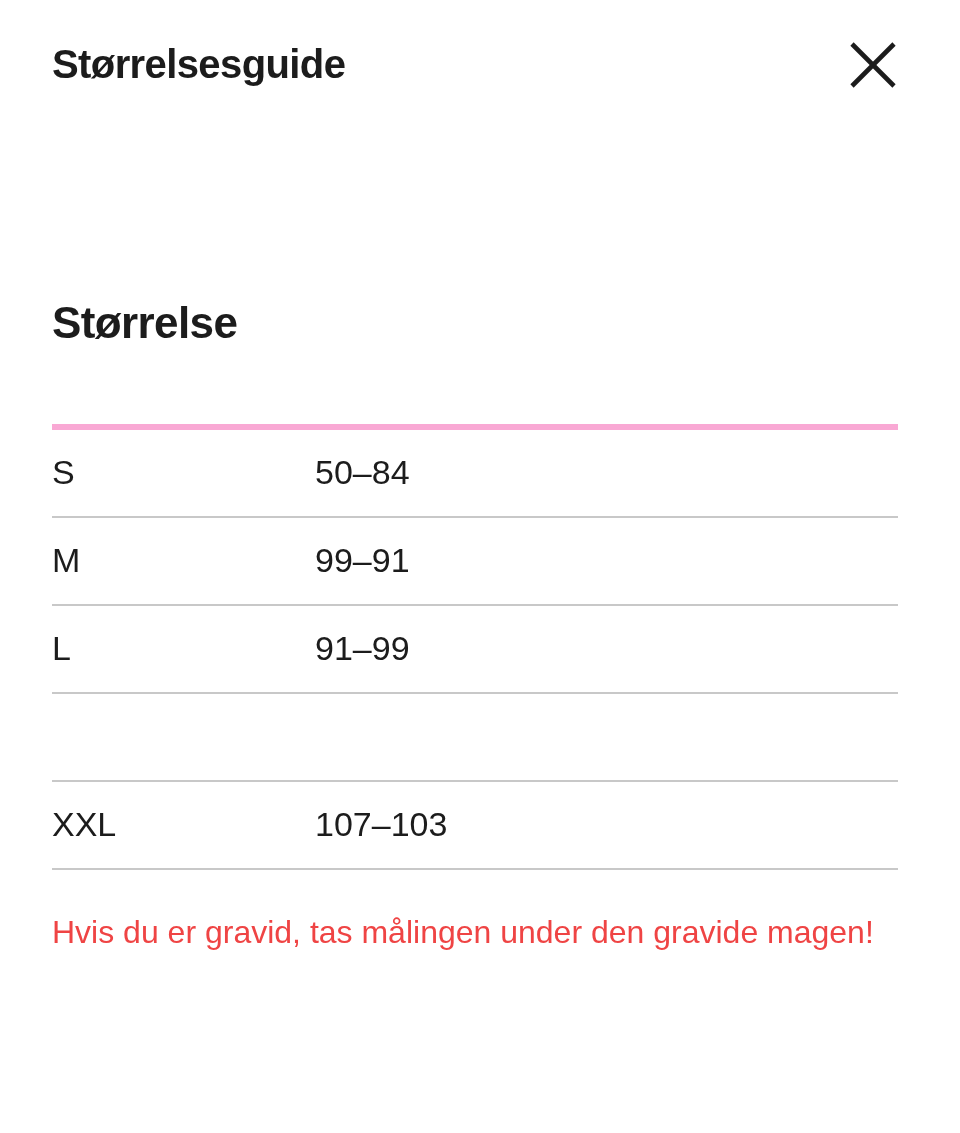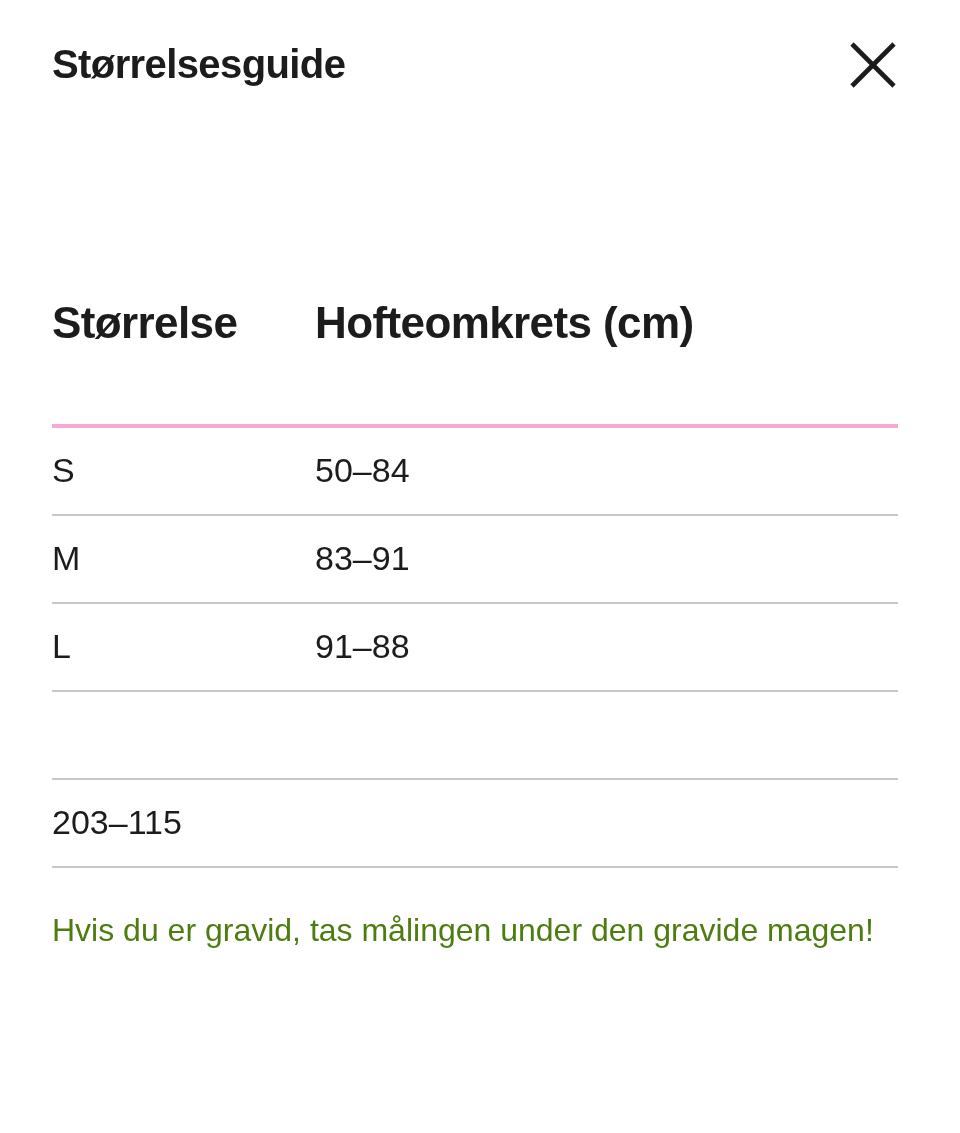--- a/index.html
+++ b/index.html
@@ -49,21 +49,22 @@
   }
   .close-btn svg {
     display: block;
   }
   .size-table {
     margin-top: 208px;
   }
   .thead {
     display: flex;
     padding-bottom: 75px;
-    border-bottom: 4px solid #f9a8d4;
+    border-bottom: 6px solid #f9a8d4;
+    flex-direction: column;
   }
   .th {
     font-size: 44px;
     font-weight: 700;
     line-height: 1.15;
     letter-spacing: -0.6px;
     color: #1c1c1c;
   }
   .col-size {
     width: 263px;
@@ -80,21 +81,21 @@
     font-size: 34px;
     font-weight: 400;
     color: #1c1c1c;
   }
   .note {
     margin: 40px 0 0 0;
     font-size: 32px;
     line-height: 45px;
     font-weight: 400;
     max-width: 835px;
-    color: #4d7c0f;
+    color: #ef4444;
   }
 </style>
 </head>
 <body>
 
 <div class="modal">
 
   <header class="modal-header">
     <h1 class="modal-title">Størrelsesguide</h1>
     <button class="close-btn" aria-label="✕">
@@ -104,42 +105,42 @@
           <line x1="46" y1="4" x2="4" y2="46" stroke="#1c1c1c" stroke-width="4.6"></line>
         </svg>
       </span>
     </button>
   </header>
 
   <div class="size-table">
 
     <div class="thead">
       <div class="th col-size">Størrelse</div>
-      <div class="th col-range">Hofteomkrets (cm)</div>
     </div>
 
     <div class="trow">
       <div class="td col-size">S</div>
       <div class="td col-range">50–84</div>
     </div>
 
     <div class="trow">
       <div class="td col-size">M</div>
-      <div class="td col-range">83–91</div>
+      <div class="td col-range">99–91</div>
     </div>
 
     <div class="trow">
       <div class="td col-size">L</div>
-      <div class="td col-range">91–88</div>
+      <div class="td col-range">91–99</div>
     </div>
 
     <div class="trow">
     </div>
 
     <div class="trow">
-      <div class="td col-range">203–115</div>
+      <div class="td col-size">XXL</div>
+      <div class="td col-range">107–103</div>
     </div>
 
   </div>
 
   <p class="note">Hvis du er gravid, tas målingen under den gravide magen!</p>
 
 </div>
 
 </body></html>

